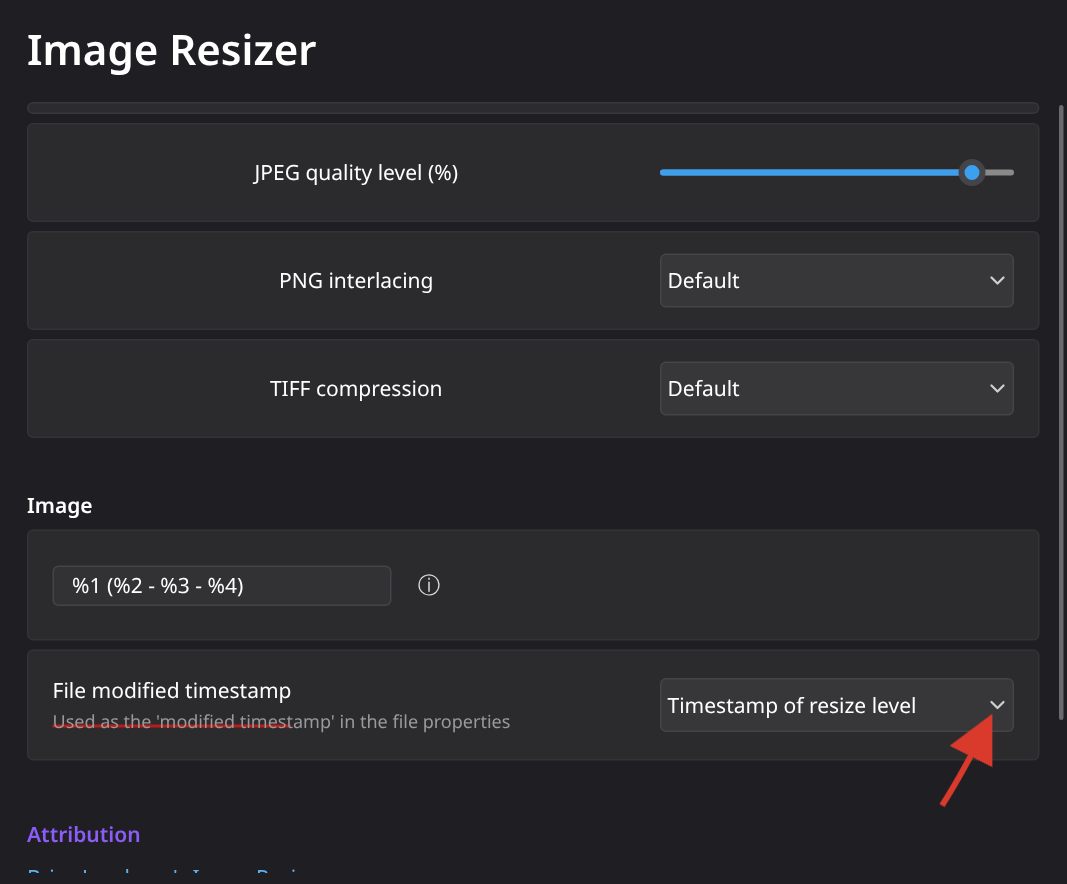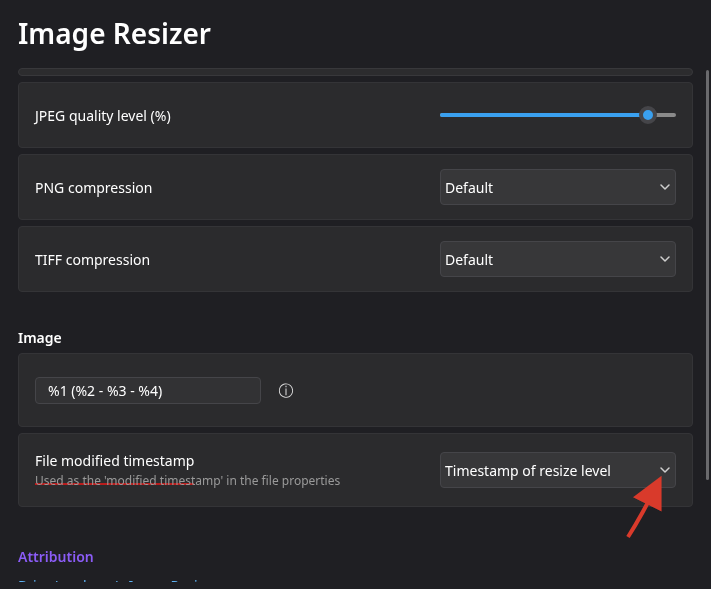--- a/index.html
+++ b/index.html
@@ -32,20 +32,21 @@
   .card {
     background: #2b2b2d;
     border: 1px solid #343437;
     border-radius: 4px;
     margin-top: 6px;
     display: flex;
     align-items: center;
     justify-content: space-between;
     padding: 14px 16px;
     min-height: 66px;
+    text-align: center;
   }
   .card-left { flex: 1; }
   .label {
     font-size: 14px;
     color: #ffffff;
   }
   .sublabel {
     font-size: 12px;
     color: #9a9a9a;
     margin-top: 2px;
@@ -186,21 +187,21 @@
     </div>
     <div class="slider-wrap">
       <div class="slider-track"></div>
       <div class="slider-fill"></div>
       <div class="slider-thumb"></div>
     </div>
   </div>
 
   <div class="card">
     <div class="card-left">
-      <div class="label">PNG compression</div>
+      <div class="label">PNG interlacing</div>
     </div>
     <div class="select">
       <span>Default</span>
       <span class="chevron">
         <svg width="12" height="12" viewBox="0 0 12 12" fill="none">
             <path d="M2 4 L6 8 L10 4" stroke-width="1.5" stroke-linecap="round" stroke-linejoin="round"></path>
           </svg>
       </span>
     </div>
   </div>

